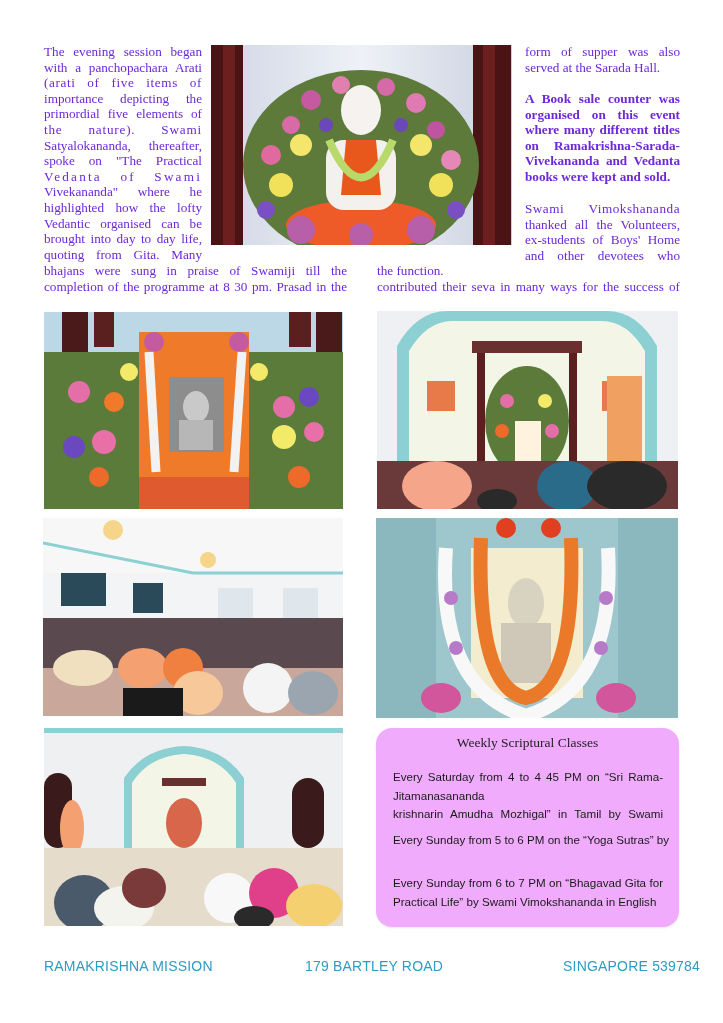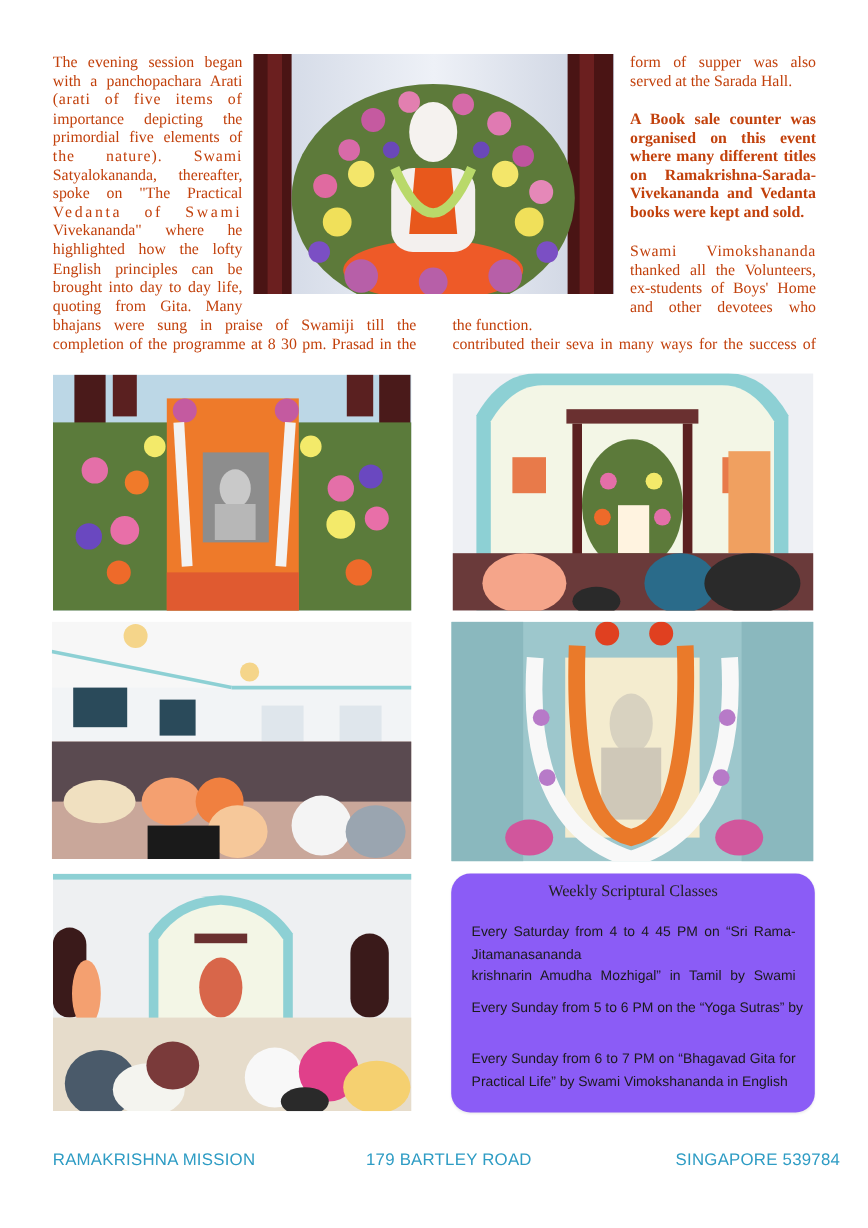--- a/index.html
+++ b/index.html
@@ -1,23 +1,23 @@
 <!DOCTYPE html>
 <html><head>
 <meta charset="utf-8">
 <style>
   html, body { margin:0; padding:0; background:#ffffff; }
   body { width:723px; height:1023px; position:relative; overflow:hidden; }
-  .serif { font-family: "Liberation Serif", "DejaVu Serif", serif; color:#c2410c; }
+  .serif { font-family: "Liberation Serif", "DejaVu Serif", serif; color:#6d28d9; }
   .p { position:absolute; font-size:13.2px; line-height:15.6px; text-align:justify; margin:0; }
   .p span.l { display:block; text-align-last:justify; white-space:nowrap; }
   .p span.l.last { text-align-last:left; }
   .photo { position:absolute; overflow:hidden; }
   .photo svg { display:block; width:100%; height:100%; }
-  .yellow-box { position:absolute; left:376px; top:728px; width:303px; height:199px; background:#8b5cf6; border-radius:16px; box-shadow: 0 1px 2px rgba(0,0,0,0.08); }
+  .yellow-box { position:absolute; left:376px; top:728px; width:303px; height:199px; background:#f0abfc; border-radius:16px; box-shadow: 0 1px 2px rgba(0,0,0,0.08); }
   .yb-title { position:absolute; left:0; right:0; top:7px; text-align:center; font-size:13.5px; font-family:"Liberation Serif","DejaVu Serif",serif; color:#222; }
   .yb-item { position:absolute; left:17px; width:270px; font-family:"Liberation Sans","DejaVu Sans",sans-serif; font-size:11.6px; line-height:18.5px; color:#1a1a1a; }
   .yb-item span.l { display:block; text-align:justify; text-align-last:justify; white-space:nowrap; }
   .yb-item span.l.last { text-align-last:left; }
   .footer { position:absolute; top:958px; font-family:"Liberation Sans","DejaVu Sans",sans-serif; font-size:14px; color:#2E9CC4; letter-spacing:0.2px; }
 </style>
 </head>
 <body>
 
 <div class="p serif" style="left:44px; top:44px; width:158px;">
@@ -25,21 +25,21 @@
   <span class="l">with a panchopachara Arati</span>
   <span class="l" style="letter-spacing:0.6px">(arati of five items of</span>
   <span class="l">importance depicting the</span>
   <span class="l">primordial five elements of</span>
   <span class="l" style="letter-spacing:0.8px">the nature).   Swami</span>
   <span class="l">Satyalokananda, thereafter,</span>
   <span class="l">spoke on "The Practical</span>
   <span class="l" style="letter-spacing:2.2px">Vedanta of Swami</span>
   <span class="l">Vivekananda" where he</span>
   <span class="l">highlighted how the lofty</span>
-  <span class="l">English principles can be</span>
+  <span class="l">Vedantic organised can be</span>
   <span class="l">brought into day to day life,</span>
   <span class="l">quoting from Gita. Many</span>
 </div>
 <div class="p serif" style="left:44px; top:263px; width:303px;">
   <span class="l">bhajans were sung in praise of Swamiji till the</span>
   <span class="l">completion of the programme at 8 30 pm. Prasad in the</span>
 </div>
 
 <div class="photo" style="left:211px; top:45px; width:301px; height:200px;">
   <svg viewBox="0 0 301 200" preserveAspectRatio="none">

